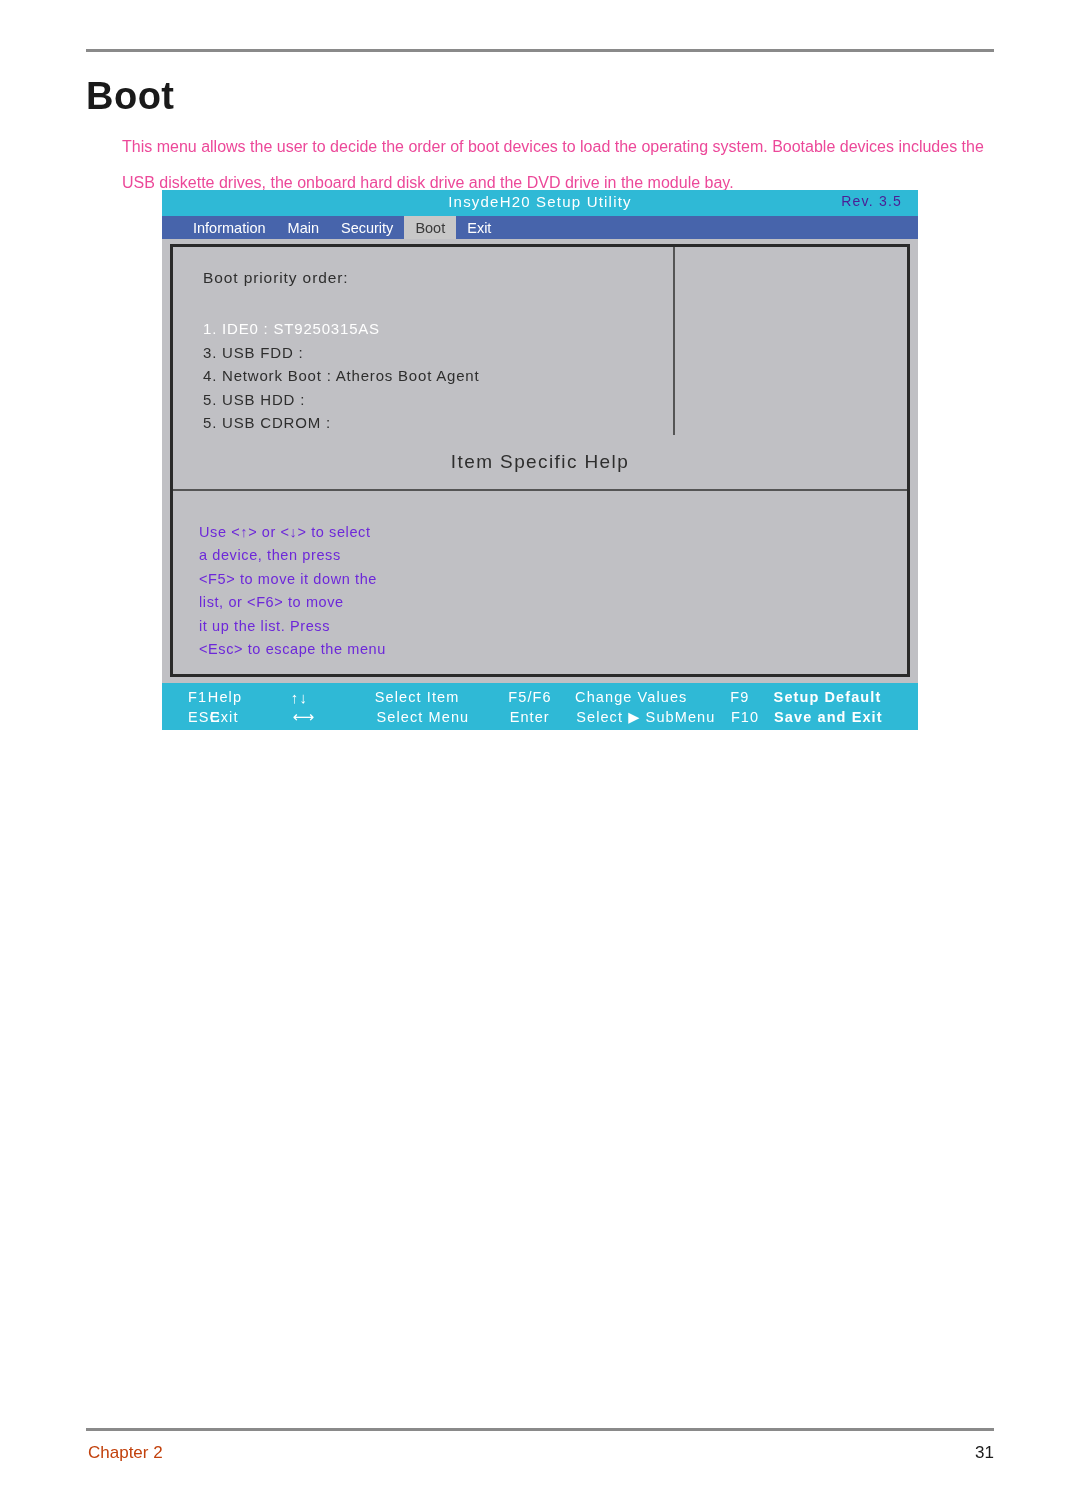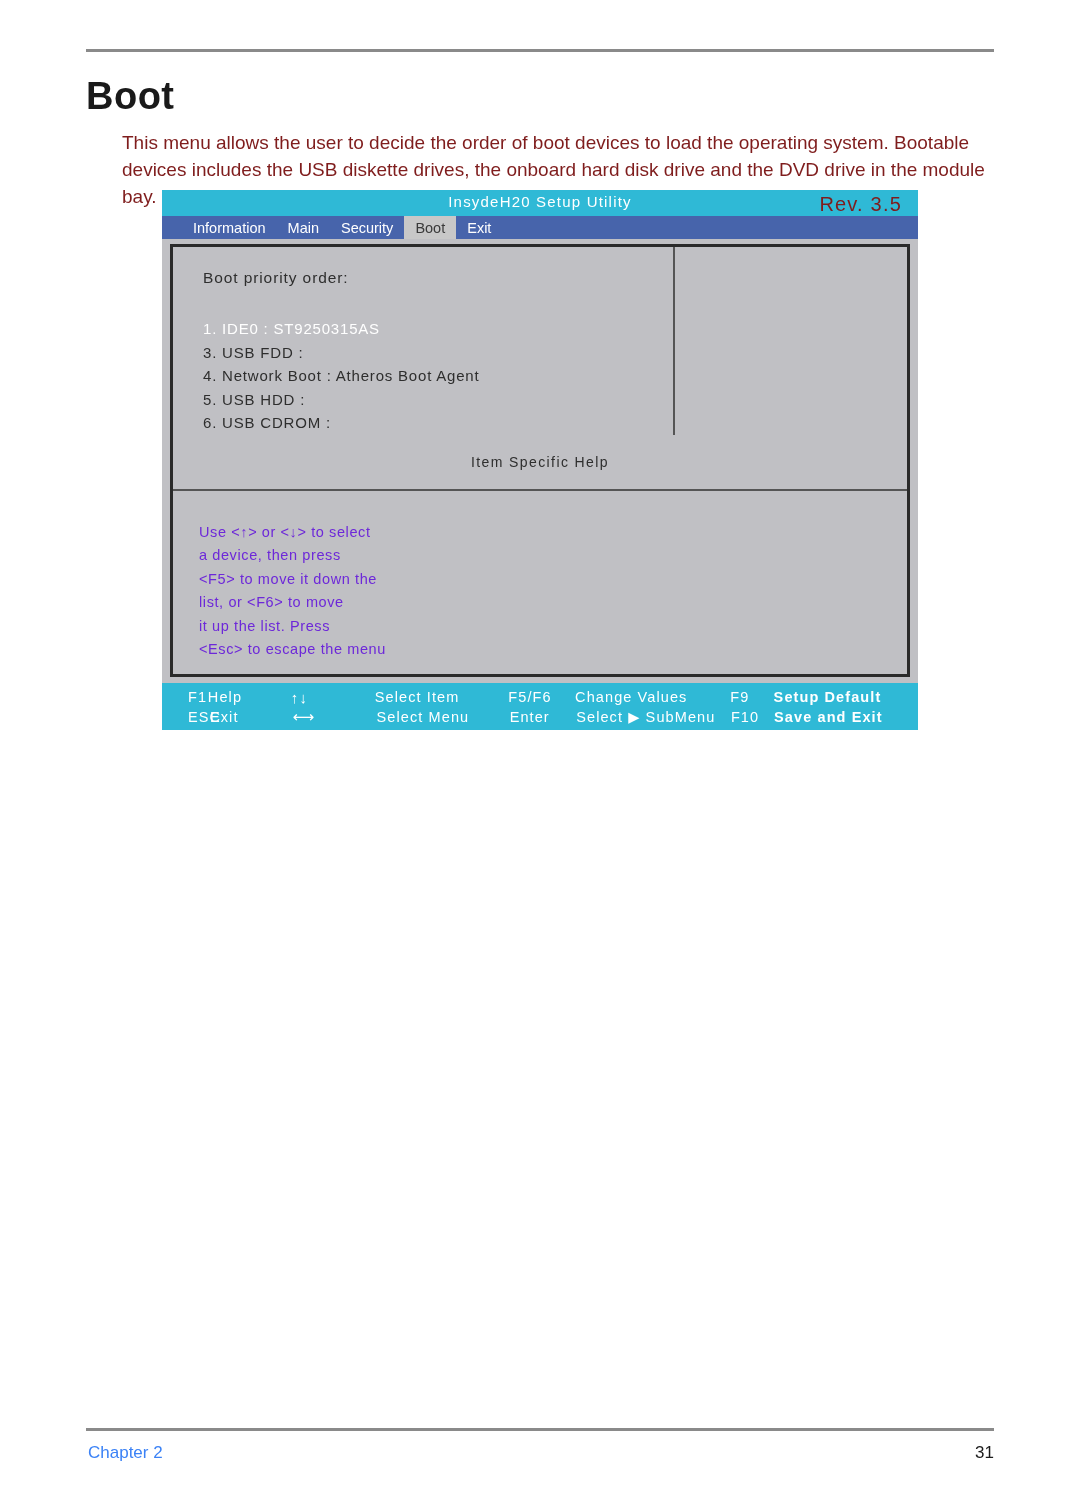--- a/index.html
+++ b/index.html
@@ -35,29 +35,29 @@
     left: 86px; top: 75px;
     font-size: 38px;
     font-weight: bold;
     color: #1a1a1a;
     letter-spacing: 0.5px;
   }
   .body-copy {
     position: absolute;
     left: 122px; top: 129px;
     width: 876px;
-    font-size: 19px;
-    line-height: 27px;
-    color: #7f1d1d;
+    font-size: 16px;
+    line-height: 36px;
+    color: #ec4899;
   }
   .footer-left {
     position: absolute;
     left: 88px; top: 1443px;
     font-size: 17px;
-    color: #3b82f6;
+    color: #c2410c;
   }
   .footer-right {
     position: absolute;
     right: 86px; top: 1443px;
     font-size: 17px;
     color: #1a1a1a;
   }
 
   
   .bios {
@@ -76,22 +76,22 @@
     position: absolute;
     left: 0; right: 0; top: 3px;
     text-align: center;
     font-size: 15px;
     color: #ffffff;
     letter-spacing: 1.2px;
   }
   .bios-rev {
     position: absolute;
     right: 16px; top: 3px;
-    font-size: 20px;
-    color: #7f1d1d;
+    font-size: 14px;
+    color: #4c1d95;
     letter-spacing: 1.2px;
   }
   .bios-menubar {
     position: relative;
     height: 23px;
     background: #4764ab;
     display: flex;
     align-items: stretch;
     padding-left: 20px;
   }
@@ -136,21 +136,21 @@
   .panel-help {
     position: relative;
     flex: 1;
   }
   .help-title {
     height: 56px;
     display: flex;
     align-items: center;
     justify-content: center;
     border-bottom: 2px solid #555555;
-    font-size: 14px;
+    font-size: 19px;
     color: #2e2e2e;
     letter-spacing: 1.4px;
   }
   .help-body {
     padding: 30px 0 0 26px;
     font-size: 14.5px;
     line-height: 23.5px;
     color: #6d28d9;
     letter-spacing: 0.6px;
   }
@@ -226,21 +226,21 @@
     <div class="bios-body">
       <div class="bios-panel">
 
         <div class="panel-main">
           <div class="boot-order-label">Boot priority order:</div>
           <ul class="boot-list">
             <li class="boot-item selected">1. IDE0 : ST9250315AS</li>
             <li class="boot-item">3. USB FDD :</li>
             <li class="boot-item">4. Network Boot : Atheros Boot Agent</li>
             <li class="boot-item">5. USB HDD :</li>
-            <li class="boot-item">6. USB CDROM :</li>
+            <li class="boot-item">5. USB CDROM :</li>
           </ul>
         </div>
 
         <div class="panel-help">
           <div class="help-title">Item Specific Help</div>
           <div class="help-body">
             <div class="help-line">Use &lt;↑&gt; or &lt;↓&gt; to select</div>
             <div class="help-line">a device, then press</div>
             <div class="help-line">&lt;F5&gt; to move it down the</div>
             <div class="help-line">list, or &lt;F6&gt; to move</div>

